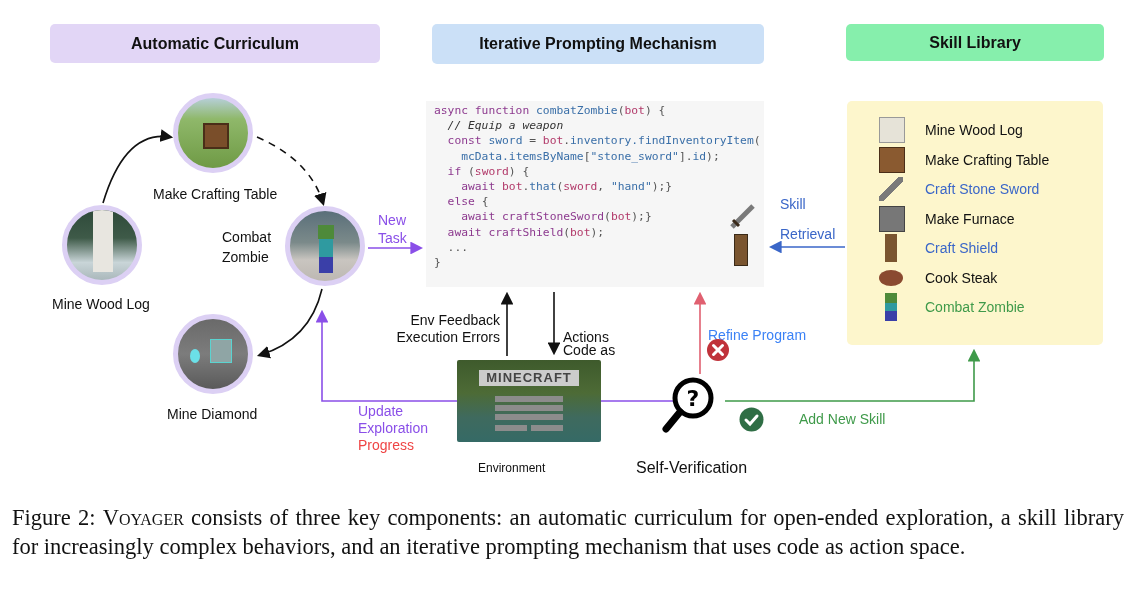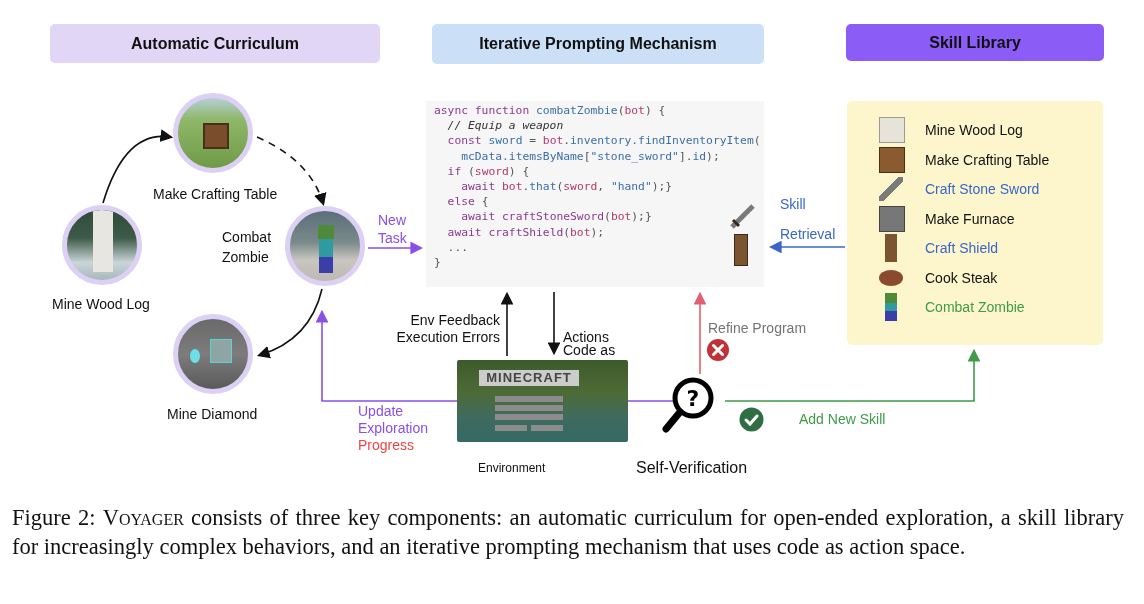--- a/index.html
+++ b/index.html
@@ -1,37 +1,37 @@
 <!DOCTYPE html>
 <html><head>
 <meta charset="utf-8">
 <style>
   html, body { margin:0; padding:0; background:#fff; }
   body { width:1144px; height:604px; position:relative; overflow:hidden; font-family:"Liberation Sans", sans-serif; color:#111; }
   .abs { position:absolute; }
   .hdr { position:absolute; border-radius:5px; font-weight:bold; font-size:16px; display:flex; align-items:center; justify-content:center; color:#111; }
   .hdr-ac { left:50px; top:24px; width:330px; height:39px; background:#e2d6f6; }
   .hdr-ip { left:432px; top:24px; width:332px; height:40px; background:#cbe0f7; }
-  .hdr-sl { left:846px; top:24px; width:258px; height:37px; background:#8b5cf6; }
+  .hdr-sl { left:846px; top:24px; width:258px; height:37px; background:#86efac; }
   .circle { position:absolute; width:70px; height:70px; border-radius:50%; border:5px solid #dcd0f4; overflow:hidden; }
   .lbl { position:absolute; font-size:14px; color:#111; line-height:20px; }
   .code { position:absolute; left:426px; top:101px; width:338px; height:184px; background:#f6f6f6; font-family:"DejaVu Sans Mono", monospace; font-size:11.3px; line-height:15.2px; padding-top:2px; }
   .code .ln { white-space:pre; padding-left:8px; }
   .kw { color:#8d3a8f; }
   .fn { color:#3a6fa8; }
   .cm { color:#333; font-style:italic; }
   .vr { color:#b23a6a; }
   .pl { color:#555; }
   .skills { position:absolute; left:847px; top:101px; width:256px; height:244px; background:#fdf6cc; border-radius:5px; }
   .skill { position:absolute; left:0; height:26px; display:flex; align-items:center; }
   .skill .ic { position:absolute; left:32px; width:24px; height:24px; }
   .skill .tx { position:absolute; left:78px; font-size:14px; white-space:nowrap; }
   .caption { position:absolute; left:12px; top:503px; width:1112px; font-family:"Liberation Serif", serif; font-size:22.5px; line-height:29px; text-align:justify; color:#111; }
   .sc { font-variant:small-caps; }
-  .env-img { position:absolute; left:457px; top:360px; width:144px; height:82px; border-radius:2px; overflow:hidden; background:linear-gradient(180deg,#3e5a2c 0%,#4d6b36 40%,#3f6a5e 70%,#356a66 100%);padding-left:27px; }
+  .env-img { position:absolute; left:457px; top:360px; width:144px; height:82px; border-radius:2px; overflow:hidden; background:linear-gradient(180deg,#3e5a2c 0%,#4d6b36 40%,#3f6a5e 70%,#356a66 100%); }
 </style>
 </head>
 <body>
 
 <div class="hdr hdr-ac">
     <span>Automatic Curriculum</span>
   </div>
 <div class="hdr hdr-ip">
     <span>Iterative Prompting Mechanism</span>
   </div>
@@ -159,21 +159,21 @@
       <div class="ic" style="background:linear-gradient(180deg,#4e8a3a 0 35%,#2f9aa0 35% 65%,#3a3fa8 65%);width:12px!important;left:38px!important;height:28px!important;"></div>
       <div class="tx" style="color: rgb(63, 154, 74);">Combat Zombie</div>
     </div>
   </div>
 
 <div class="lbl" style="left:405px;top:310px;text-align:right;width:95px;">Env Feedback</div>
 <div class="lbl" style="left:385px;top:327px;text-align:right;width:115px;">Execution Errors</div>
 <div class="lbl" style="left:563px;top:310px;margin-top:30px;">Code as</div>
 <div class="lbl" style="left:563px;top:327px;">Actions</div>
 
-<div class="lbl" style="left:708px;top:318px;color:#737373;">Refine Program</div>
+<div class="lbl" style="left:708px;top:325px;color:#3b82f6;">Refine Program</div>
 <svg class="abs" style="left:706px;top:338px" width="24" height="24">
     <circle cx="12" cy="12" r="11" fill="#c0323a"></circle>
     <path d="M7.5,7.5 L16.5,16.5 M16.5,7.5 L7.5,16.5" stroke="#fff" stroke-width="3" stroke-linecap="round"></path>
   </svg>
 
 <div class="env-img">
   <div class="abs" style="left:22px;top:10px;width:100px;height:16px;background:#ccc;font-size:13px;font-weight:bold;color:#444;text-align:center;line-height:16px;letter-spacing:1px;">MINECRAFT</div>
   <div class="abs" style="left:38px;top:36px;width:68px;height:6px;background:#8c8c8c;"></div>
   <div class="abs" style="left:38px;top:45px;width:68px;height:6px;background:#8c8c8c;"></div>
   <div class="abs" style="left:38px;top:54px;width:68px;height:6px;background:#8c8c8c;"></div>

